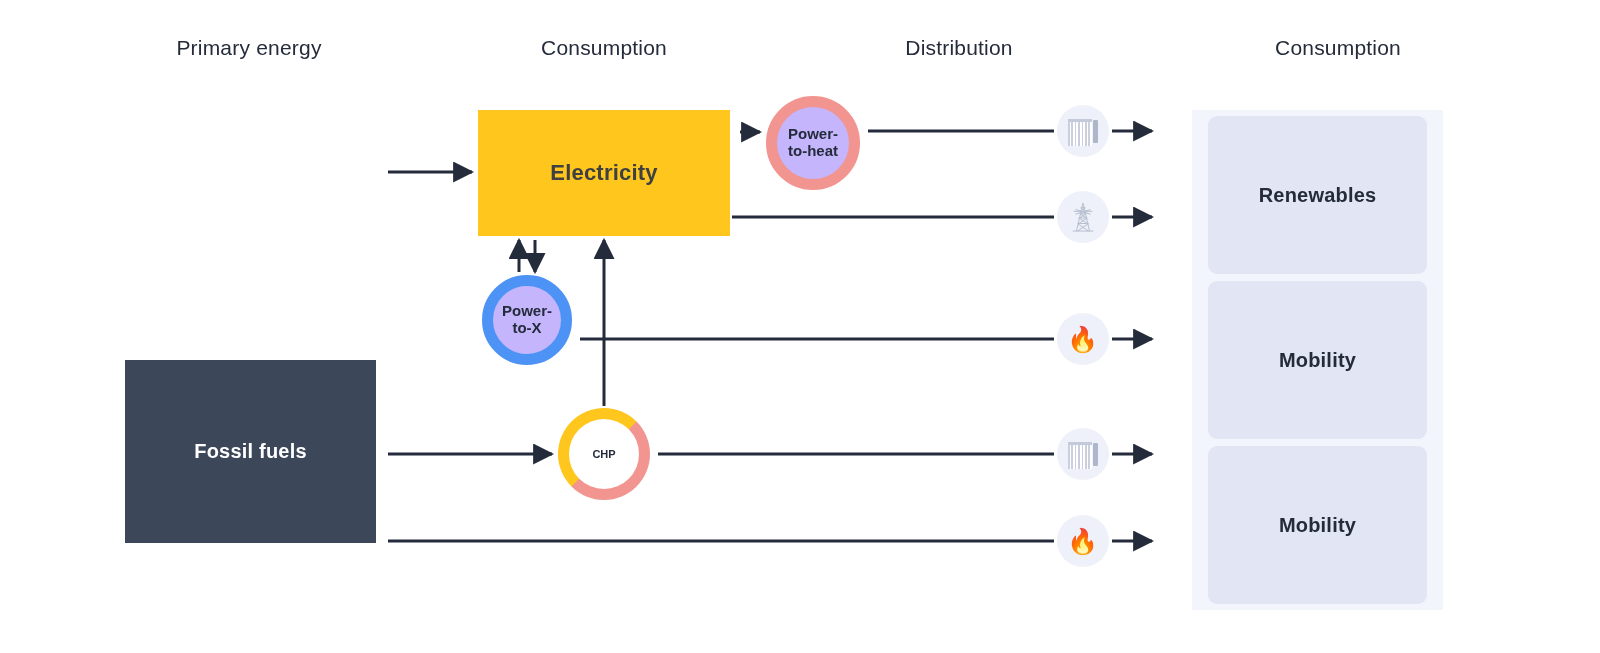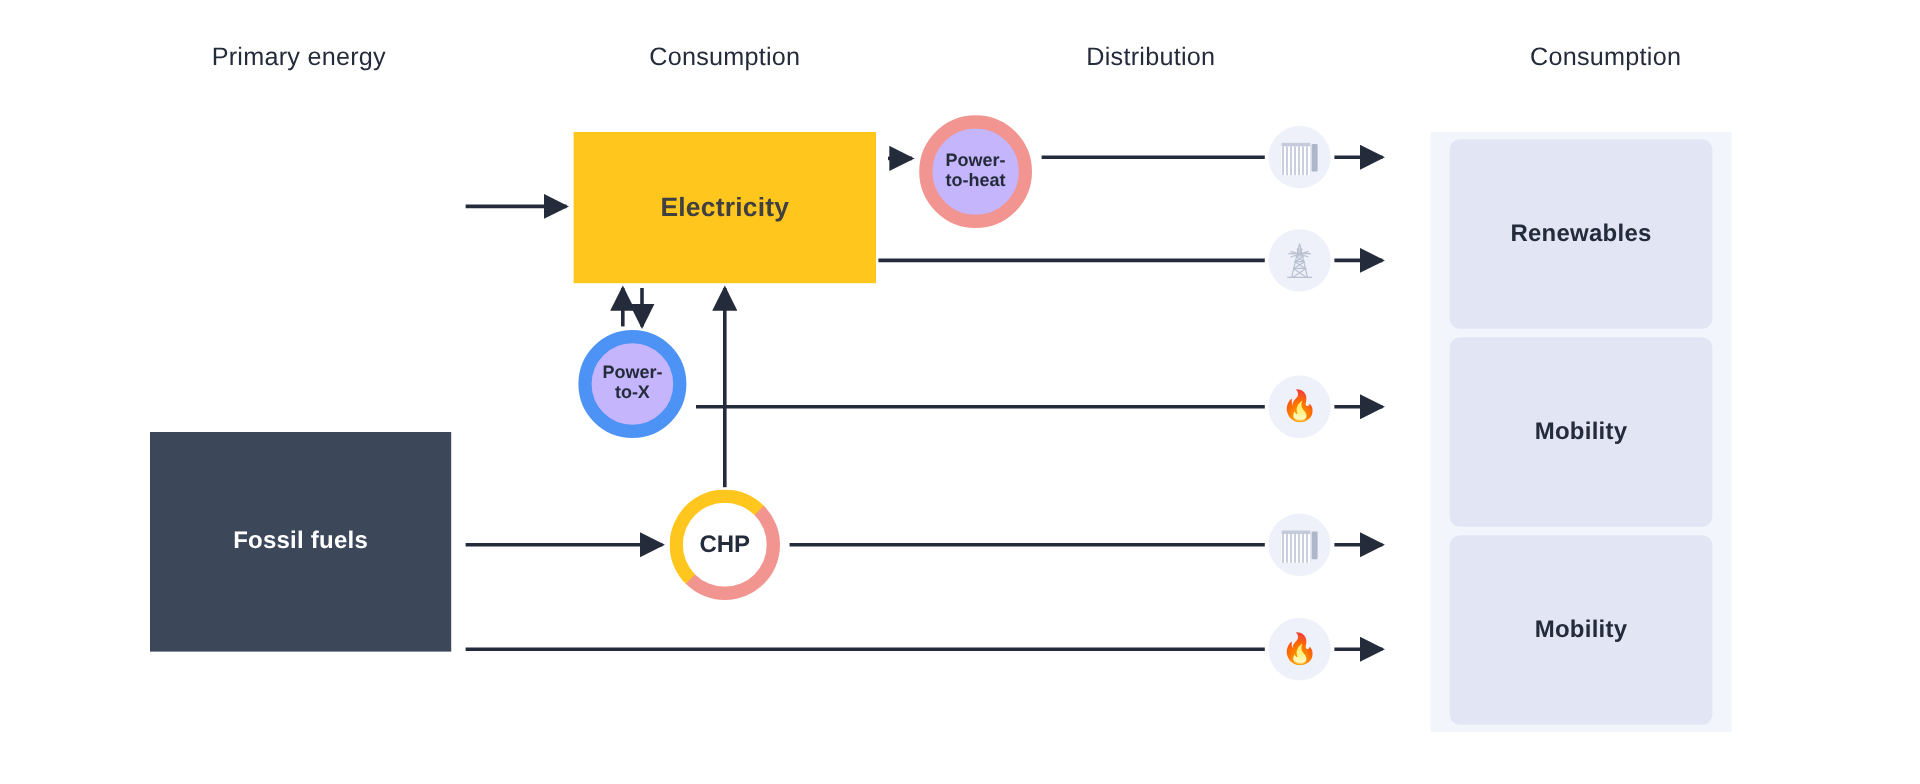--- a/index.html
+++ b/index.html
@@ -98,21 +98,21 @@
     border: 11px solid #4d92f5;
   }
   .ring-chp {
     left: 558px; top: 408px;
     width: 92px; height: 92px;
     border: 11px solid transparent;
     background:
       linear-gradient(#ffffff, #ffffff) padding-box,
       linear-gradient(135deg, #ffc61e 0%, #ffc61e 49.5%, #f2948f 50.5%, #f2948f 100%) border-box;
   }
-  .ring-chp .ring-label { font-size: 20px; }
+  .ring-chp .ring-label { font-size: 11px; }
 
   
   .icon-bubble {
     position: absolute;
     width: 52px;
     height: 52px;
     border-radius: 50%;
     background: #eef1fa;
     display: flex;
     align-items: center;

